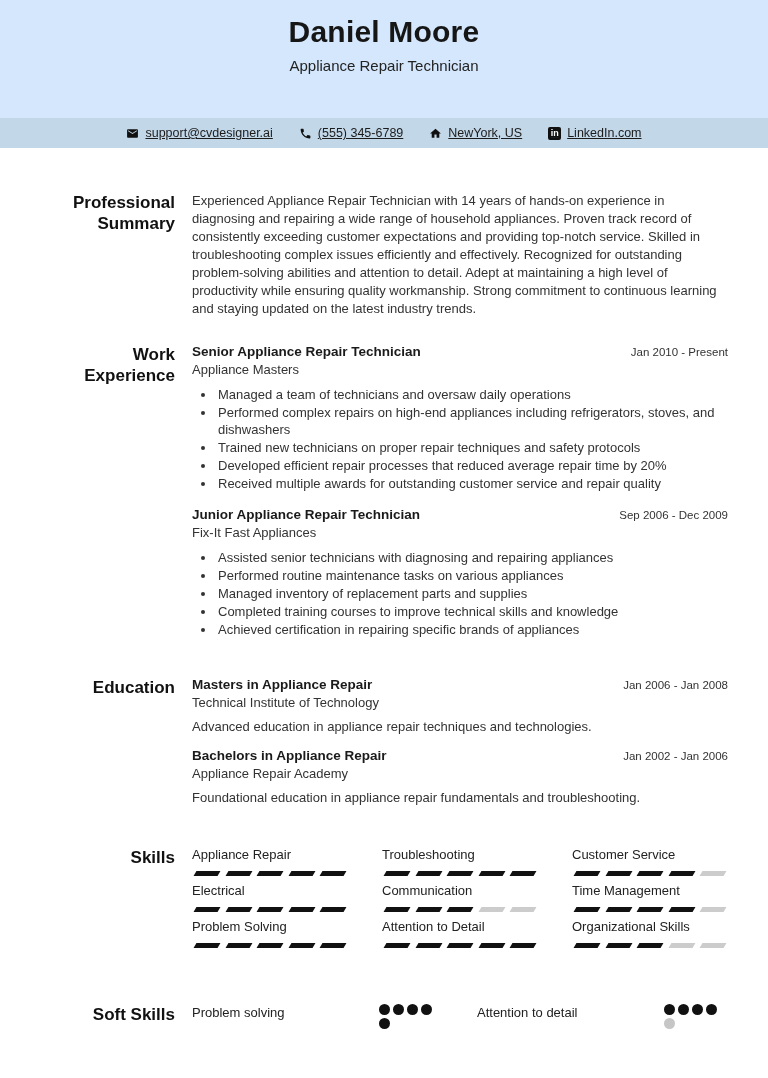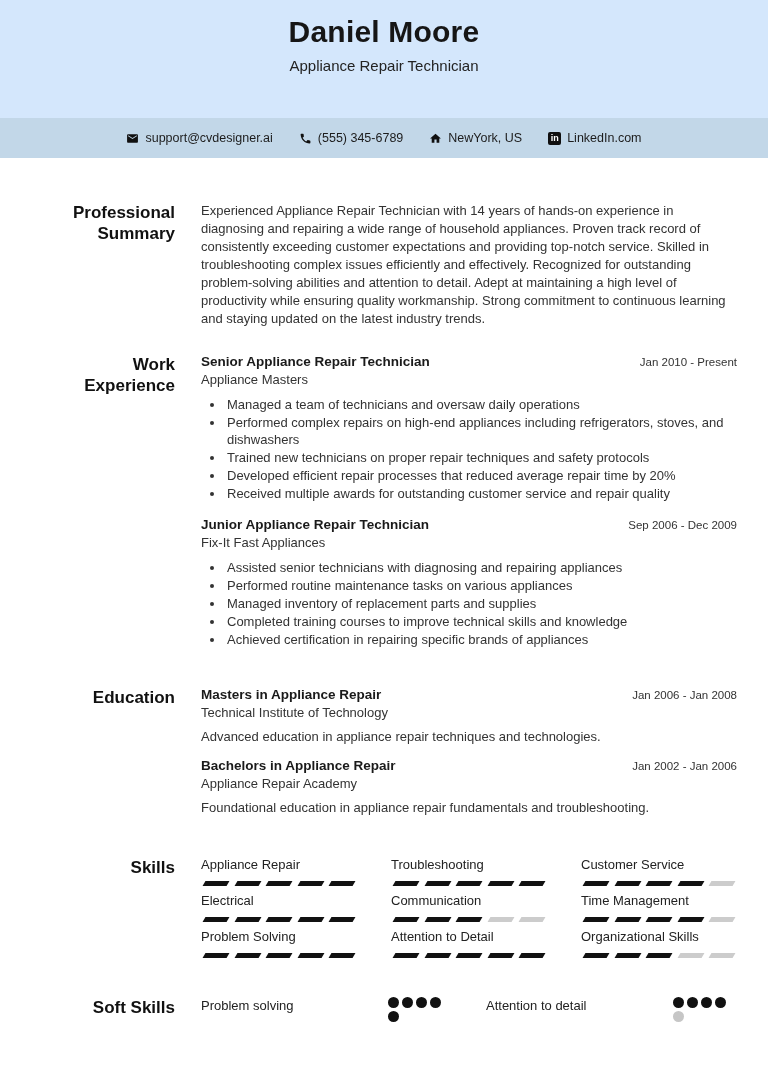--- a/index.html
+++ b/index.html
@@ -26,46 +26,46 @@
     padding-top: 15px;
   }
   .name {
     font-size: 30px; font-weight: bold; color: #161616;
     line-height: 1.15; letter-spacing: .2px;
   }
   .subtitle { font-size: 15px; color: #232323; margin-top: 7px; }
 
   .contact-bar {
     background: var(--contact-bg);
-    height: 40px;
+    height: 30px;
     display: flex; align-items: center; justify-content: center;
     gap: 26px;
-    font-size: 12.5px; color: #1c1c1c;
+    font-size: 12.5px; color: #1c1c1c; text-decoration: underline;
   }
   .contact-item { display: flex; align-items: center; gap: 6px; }
   .cicon { display: inline-flex; }
   .cicon svg { width: 13px; height: 13px; display: block; fill: #101010; }
   .li-badge {
     width: 13px; height: 13px; background: #101010; border-radius: 2px;
     color: #fff; font-size: 9px; font-weight: bold;
     display: flex; align-items: center; justify-content: center;
     line-height: 1;
   }
 
   
   main { padding-top: 44px; }
   .section {
     display: grid;
     grid-template-columns: 175px 536px;
-    column-gap: 26px;
+    column-gap: 17px;
   }
   .sec-summary   { margin-bottom: 26px; }
   .sec-work      { margin-bottom: 38px; }
   .sec-education { margin-bottom: 42px; }
-  .sec-skills    { margin-bottom: 39px; }
+  .sec-skills    { margin-bottom: 56px; }
   .section-label {
     font-size: 17px; font-weight: bold; color: var(--heading);
     line-height: 1.25;
   }
   .section-label > span {
     display: block; text-align: right; max-width: 132px; margin-left: auto;
   }
   .summary-text { margin: 0; font-size: 13px; line-height: 1.38; color: var(--text); }
 
   

